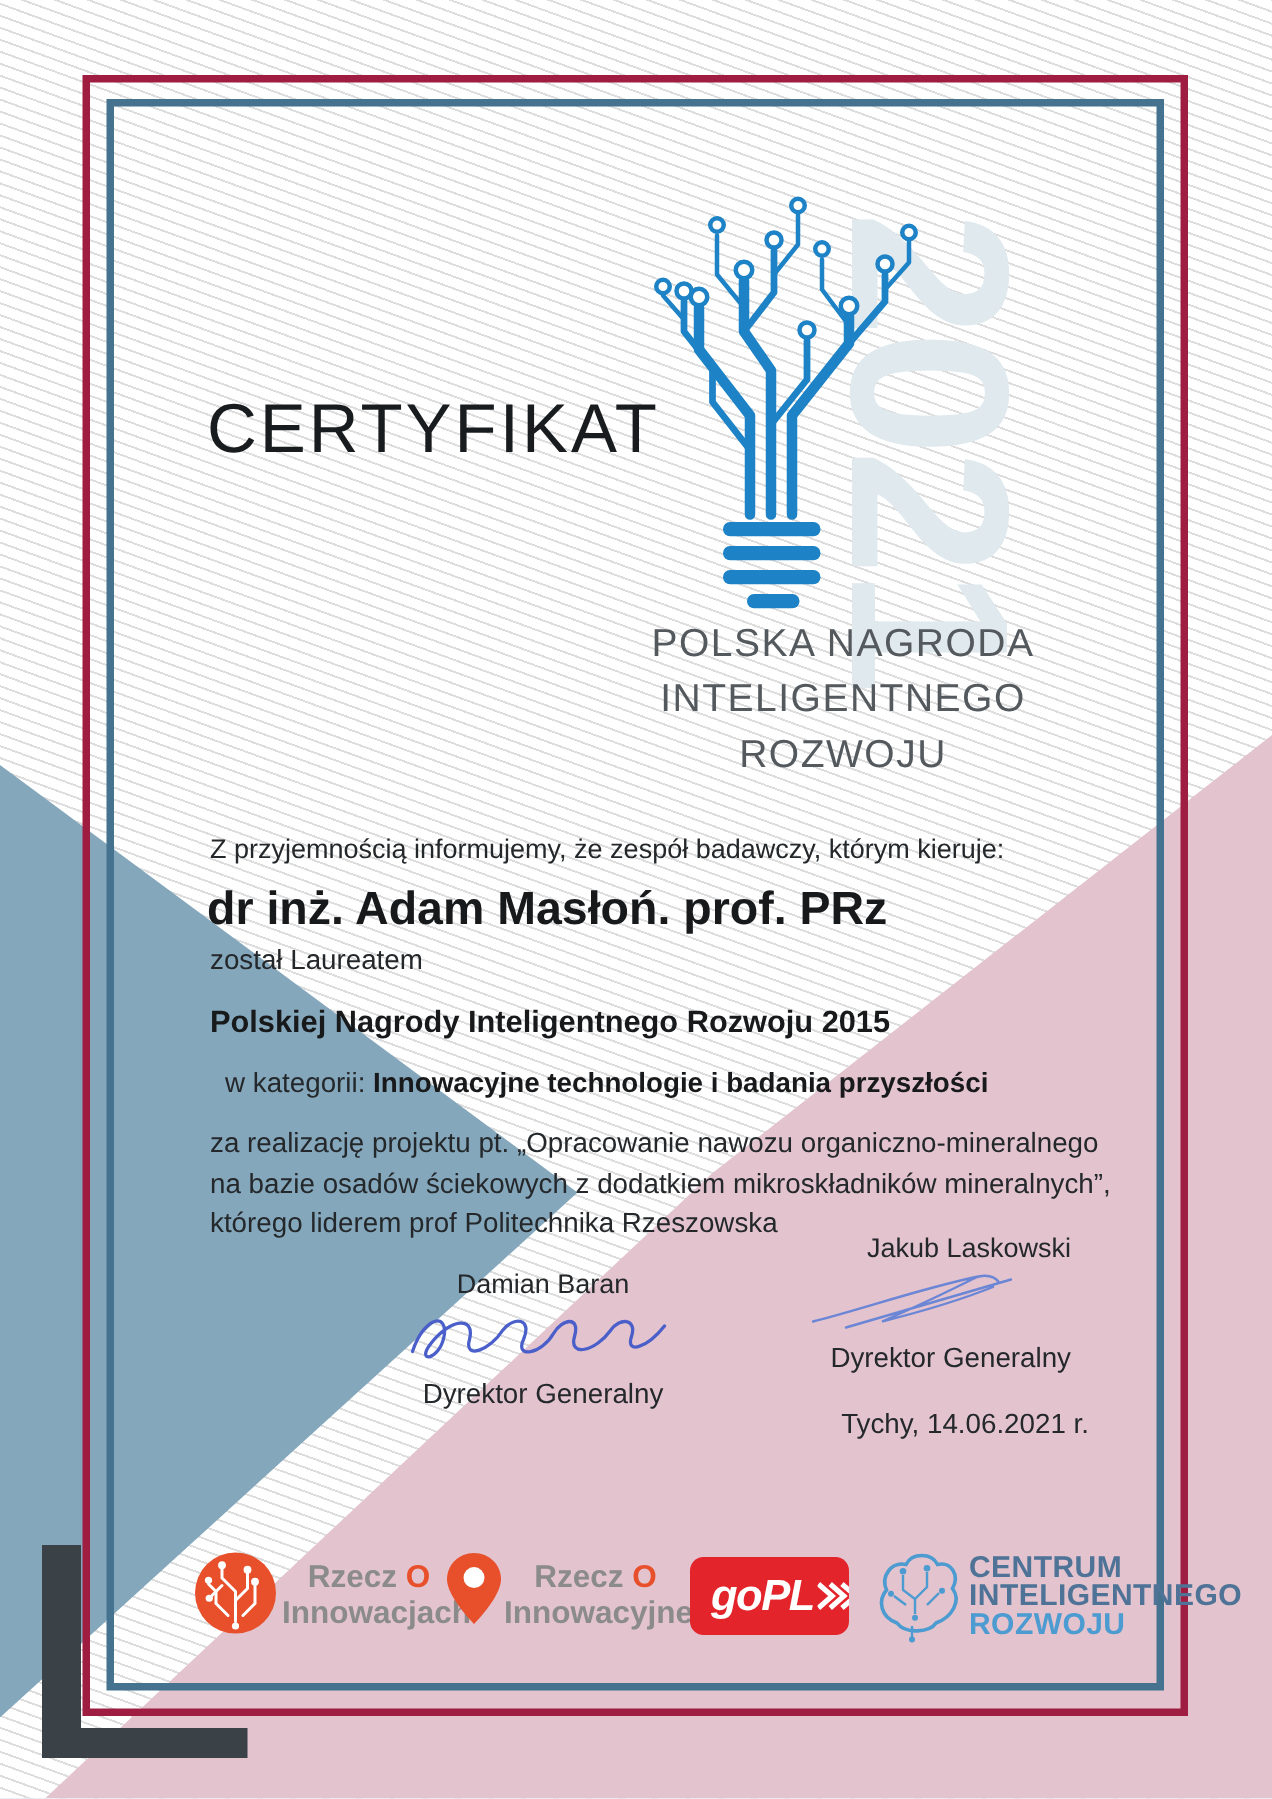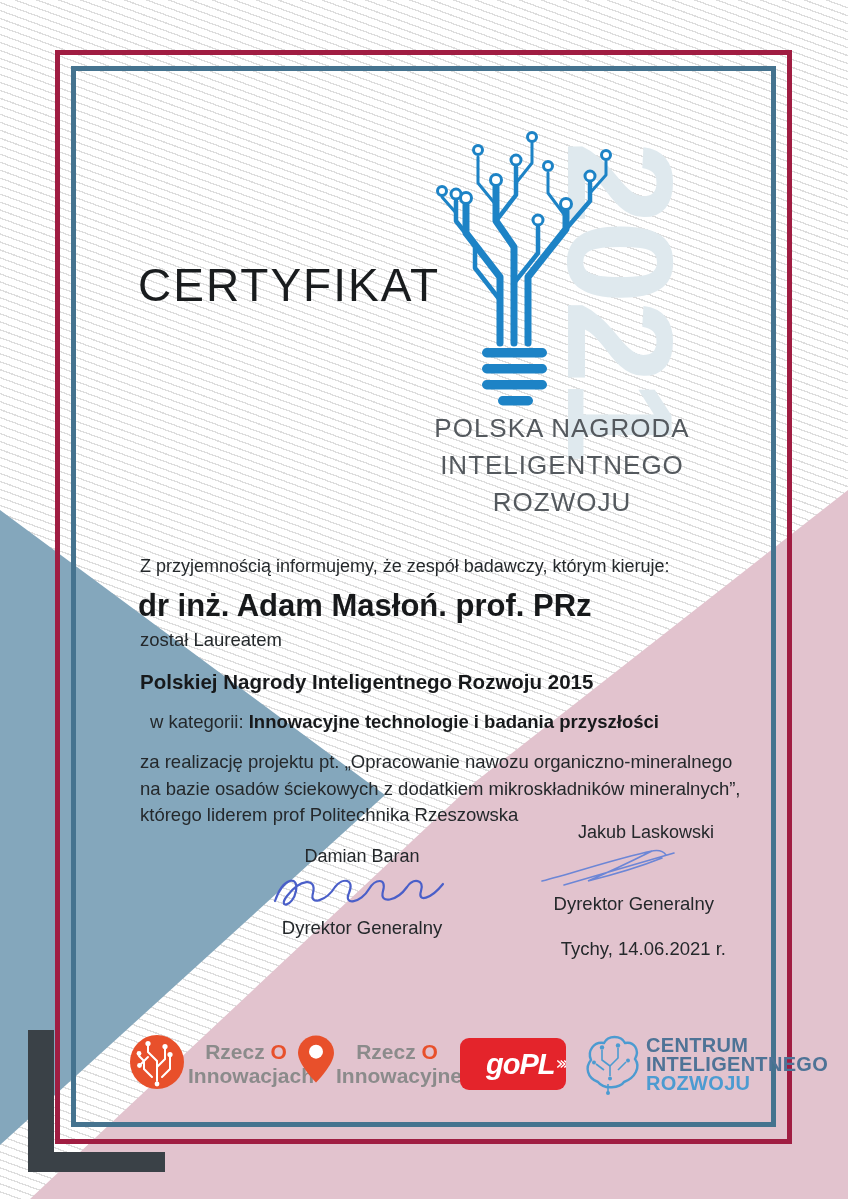--- a/index.html
+++ b/index.html
@@ -48,21 +48,21 @@
   .sig-title{font-size:18.5px;color:#24282b;}
   .date-line{left:516px;top:938px;width:210px;text-align:right;font-size:18.5px;color:#24282b;}
   
   .logo-text{font-size:21px;line-height:24px;color:#8b8b8b;text-align:center;font-weight:bold;}
   .logo-text .o{color:var(--logo-orange);}
   .innow-text{left:188px;top:1040px;width:116px;}
   .inwes-text{left:336px;top:1040px;width:122px;}
   .gopl{left:460px;top:1038px;width:106px;height:52px;background:var(--gopl-red);
         border-radius:9px;display:flex;align-items:center;overflow:hidden;}
   .gopl-label{color:#fff;font-size:29px;font-weight:bold;font-style:italic;
-        letter-spacing:-1px;padding-left:26px;}
+        letter-spacing:-1px;padding-left:14px;}
   .centrum-text{left:646px;top:1036px;font-size:20px;font-weight:bold;line-height:19px;
         color:var(--slate);letter-spacing:0.3px;}
   .centrum-text .last{color:var(--centrum-blue);}
 </style>
 </head>
 <body>
 
 <div class="page">
 
   <div class="abs pink-shape"></div>

